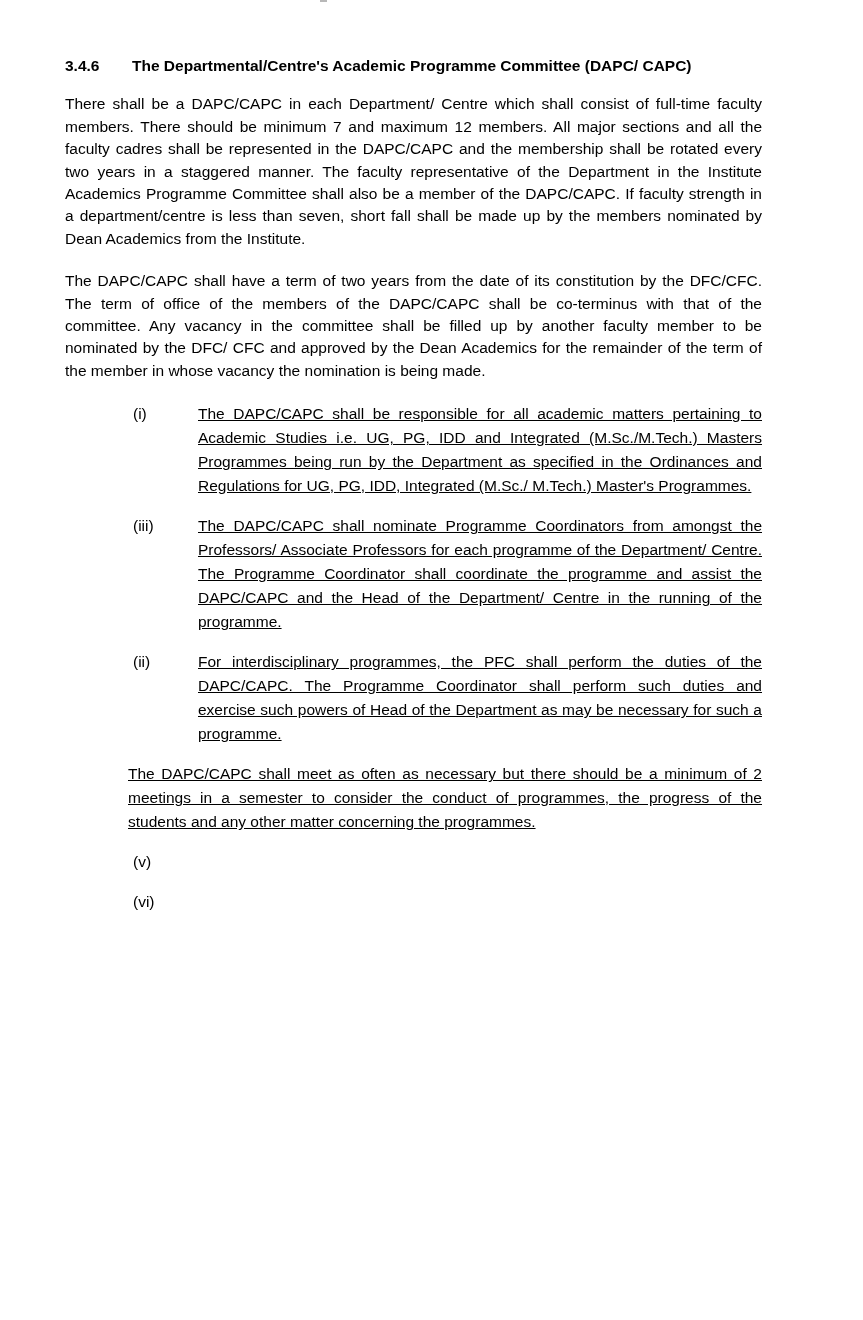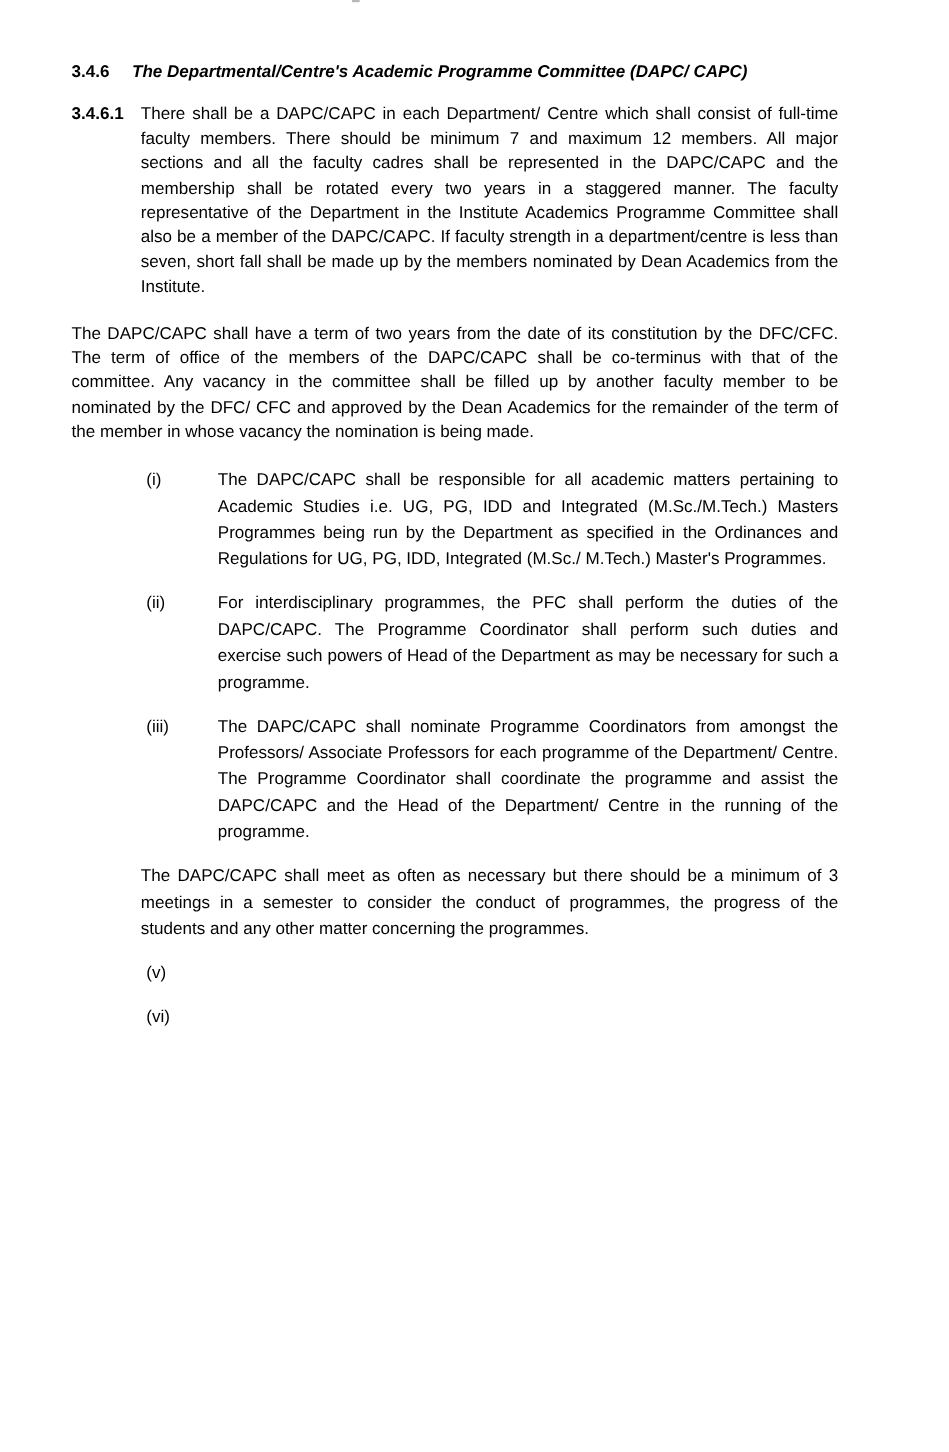--- a/index.html
+++ b/index.html
@@ -40,89 +40,89 @@
   .clause .num {
     flex: 0 0 63px;
     font-weight: bold;
   }
   .clause .body {
     flex: 1;
     text-align: justify;
   }
   .clause.heading {
     margin-bottom: 16px;
+    gap: 12px;
   }
   .clause.heading .num {
     flex: 0 0 55px;
   }
   .clause.heading .body,
   .clause.subheading .body {
     font-weight: bold;
-    font-style: italic;
   }
   .duties {
     margin-left: 63px;
   }
   .duty {
     display: flex;
     font-size: 15.5px;
     line-height: 24px;
     margin: 0 0 16px 0;
   }
   .duty .numeral {
     flex: 0 0 65px;
     padding-left: 5px;
   }
   .duty .text {
     flex: 1;
     text-align: justify;
+    text-decoration: underline;
   }
 </style>
 </head>
 <body>
 
 <div class="page">
 
   <div class="top-artifact"></div>
 
   <div class="clause heading">
     <div class="num">3.4.6</div>
     <div class="body">The Departmental/Centre's Academic Programme Committee (DAPC/ CAPC)</div>
   </div>
 
   <div class="clause">
-    <div class="num">3.4.6.1</div>
     <div class="body">There shall be a DAPC/CAPC in each Department/ Centre which shall consist of full-time faculty members. There should be minimum 7 and maximum 12 members. All major sections and all the faculty cadres shall be represented in the DAPC/CAPC and the membership shall be rotated every two years in a staggered manner.  The faculty representative of the Department in the Institute Academics Programme Committee shall also be a member of the DAPC/CAPC. If faculty strength in a department/centre is less than seven, short fall shall be made up by the members nominated by Dean Academics from the Institute.</div>
   </div>
 
 
   <div class="clause">
     <div class="body">The DAPC/CAPC shall have a term of two years from the date of its constitution by the DFC/CFC. The term of office of the members of the DAPC/CAPC shall be co-terminus with that of the committee. Any vacancy in the committee shall be filled up by another faculty member to be nominated by the DFC/ CFC and approved by the Dean Academics for the remainder of the term of the member in whose vacancy the nomination is being made.</div>
   </div>
 
 
   <div class="duties">
 
     <div class="duty">
       <div class="numeral">(i)</div>
       <div class="text">The DAPC/CAPC shall be responsible for all academic matters pertaining to Academic Studies i.e. UG, PG, IDD and Integrated (M.Sc./M.Tech.) Masters Programmes being run by the Department as specified in the Ordinances and Regulations for UG, PG, IDD, Integrated  (M.Sc./ M.Tech.) Master's Programmes.</div>
     </div>
 
     <div class="duty">
+      <div class="numeral">(iii)</div>
+      <div class="text">The DAPC/CAPC shall nominate Programme Coordinators from amongst the Professors/ Associate Professors for each programme of the Department/ Centre. The Programme Coordinator shall coordinate the programme and assist the DAPC/CAPC and the Head of the Department/ Centre in the running of the programme.</div>
+    </div>
+
+    <div class="duty">
       <div class="numeral">(ii)</div>
       <div class="text">For interdisciplinary programmes, the PFC shall perform the duties of the DAPC/CAPC. The Programme Coordinator shall perform such duties and exercise such powers of Head of the Department as may be necessary for such a programme.</div>
     </div>
 
     <div class="duty">
-      <div class="numeral">(iii)</div>
-      <div class="text">The DAPC/CAPC shall nominate Programme Coordinators from amongst the Professors/ Associate Professors for each programme of the Department/ Centre. The Programme Coordinator shall coordinate the programme and assist the DAPC/CAPC and the Head of the Department/ Centre in the running of the programme.</div>
-    </div>
-
-    <div class="duty">
-      <div class="text">The DAPC/CAPC shall meet as often as necessary but there should be a minimum of 3 meetings in a semester to consider the conduct of programmes, the progress of the students and any other matter concerning the programmes.</div>
+      <div class="text">The DAPC/CAPC shall meet as often as necessary but there should be a minimum of 2 meetings in a semester to consider the conduct of programmes, the progress of the students and any other matter concerning the programmes.</div>
     </div>
 
     <div class="duty">
       <div class="numeral">(v)</div>
     </div>
 
     <div class="duty">
       <div class="numeral">(vi)</div>
     </div>
 

